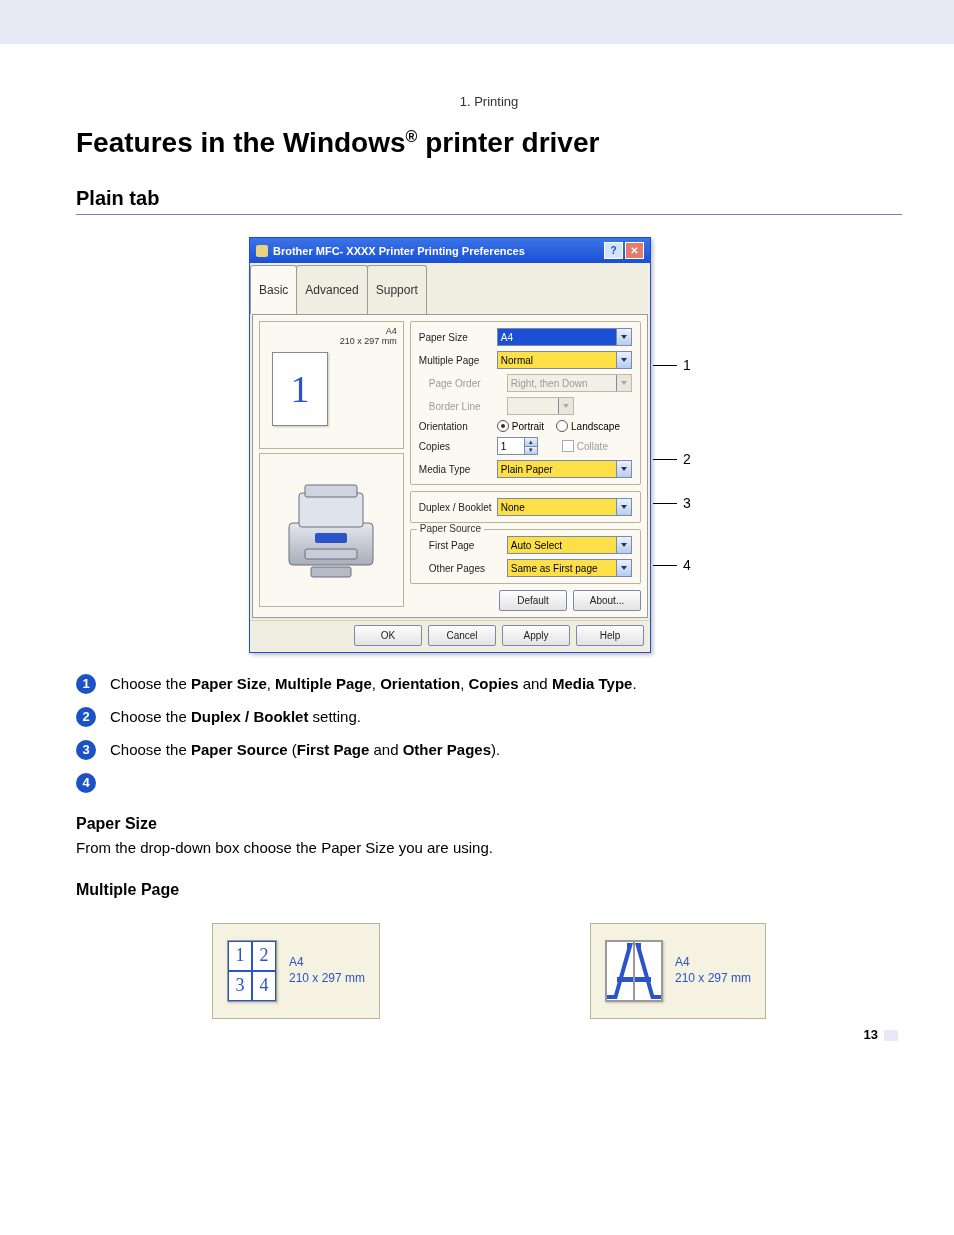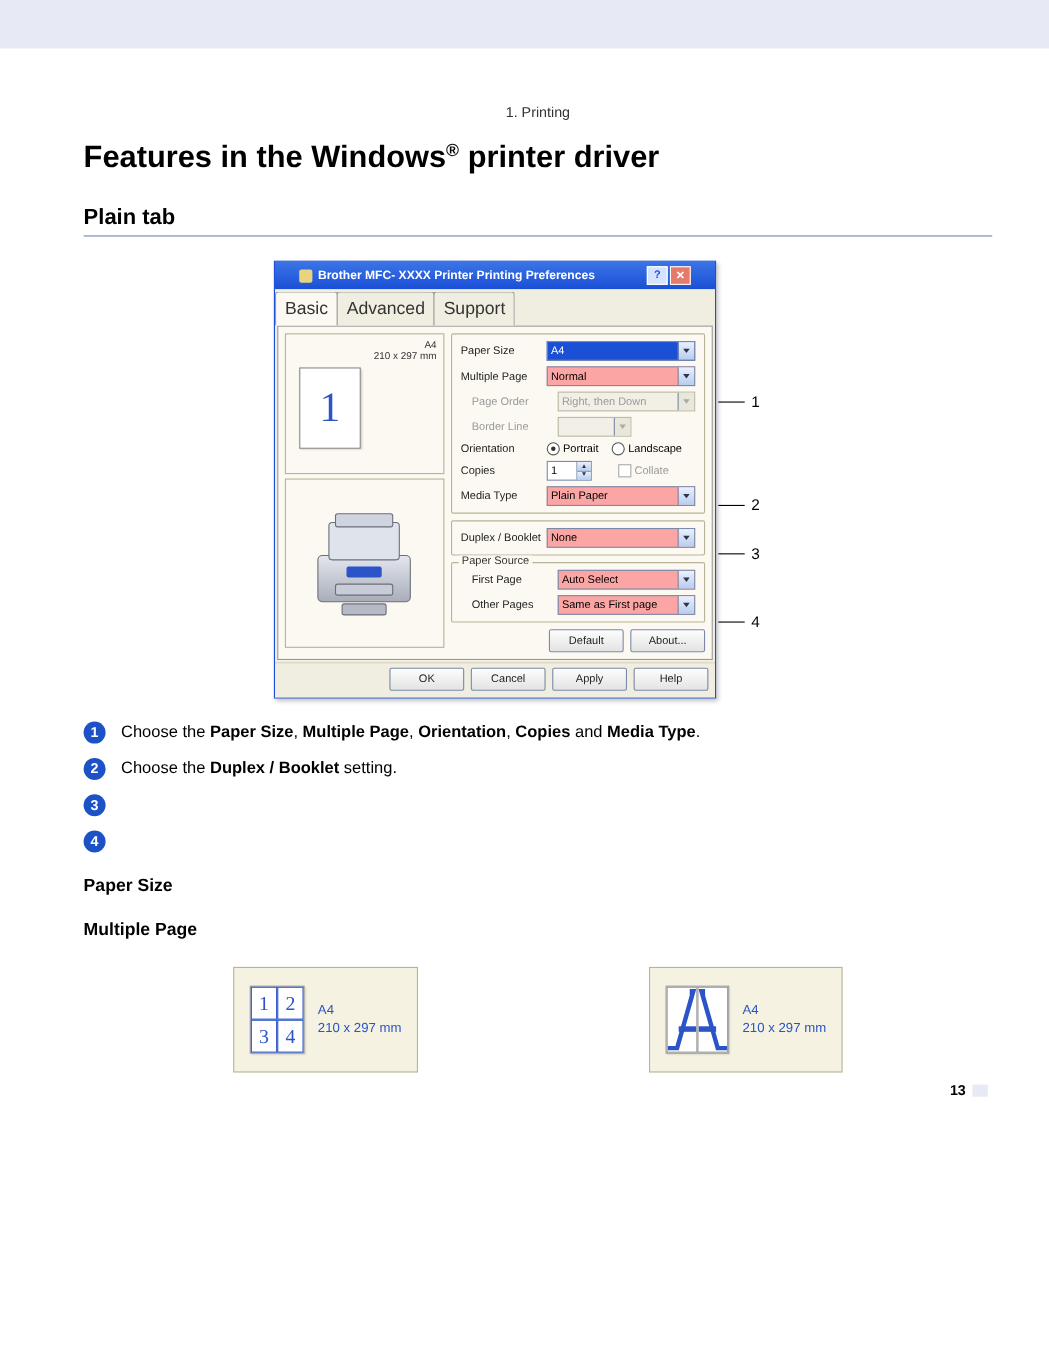--- a/index.html
+++ b/index.html
@@ -49,21 +49,21 @@
     font-family: Tahoma, Arial, sans-serif;
     font-size: 10px;
     color: #000;
     box-shadow: 2px 2px 4px rgba(0,0,0,.25);
   }
   .titlebar {
     background: linear-gradient(#3b74e6, #1a4fd6);
     color: #fff;
     font-weight: bold;
     font-size: 11px;
-    padding: 4px 22px;
+    padding: 4px 6px;
     display: flex;
     align-items: center;
   }
   .titlebar .t-icon {
     width: 12px; height: 12px;
     background: #e8d37f;
     margin-right: 5px;
     border-radius: 2px;
   }
   .titlebar .spacer { flex: 1; }
@@ -75,22 +75,22 @@
     display: flex; align-items: center; justify-content: center;
     font-size: 10px; color: #1a4fd6; font-weight: bold;
   }
   .titlebar .wbtn.close { background: #e67b6b; color: #fff; }
   .tabs {
     display: flex;
     padding-top: 2px;
     background: #f0ede1;
   }
   .tab {
-    font-size: 16px;
-    padding: 6px 8px;
+    font-size: 12px;
+    padding: 17px 8px;
     border: 1px solid #9a9a9a;
     border-bottom: none;
     background: #f0ede1;
     margin-right: -1px;
     border-radius: 3px 3px 0 0;
     color: #333;
   }
   .tab.active { background: #fbf9f1; position: relative; z-index: 2; }
   .tabbody {
     border: 1px solid #9a9a9a;
@@ -145,21 +145,21 @@
     width: 78px;
     font-size: 10px;
     color: #222;
   }
   .row .lab.disabled { color: #9a9a9a; }
   .row .lab.indent { padding-left: 10px; width: 78px; }
   .select {
     flex: 1;
     height: 16px;
     border: 1px solid #7a8aa8;
-    background: #fca5a5;
+    background: #fde047;
     display: flex;
     align-items: center;
     padding: 0 2px 0 3px;
     font-size: 10px;
     position: relative;
   }
   .select .arrow {
     position: absolute; right: 0; top: 0; bottom: 0;
     width: 14px;
     background: linear-gradient(#e8f1ff,#b7cdef);
@@ -470,27 +470,31 @@
       </span>
     </div>
     <div class="step">
       <span class="num">2</span>
       <span class="body">
         <span>Choose the </span><b>Duplex / Booklet</b><span> setting.</span>
       </span>
     </div>
     <div class="step">
       <span class="num">3</span>
+      <span class="body">
+        <span>Choose the </span><b>Paper Source</b><span> (</span><b>First Page</b><span> and </span><b>Other Pages</b><span>).</span>
+      </span>
     </div>
     <div class="step">
       <span class="num">4</span>
     </div>
   </div>
 
   <h3 class="sub">Paper Size</h3>
+  <p class="body">From the drop-down box choose the Paper Size you are using.</p>
 
   <h3 class="sub">Multiple Page</h3>
 
   <div class="examples">
     <div class="ex e1">
       <div class="mini">
         <div>1</div>
         <div>2</div>
         <div>3</div>
         <div>4</div>

